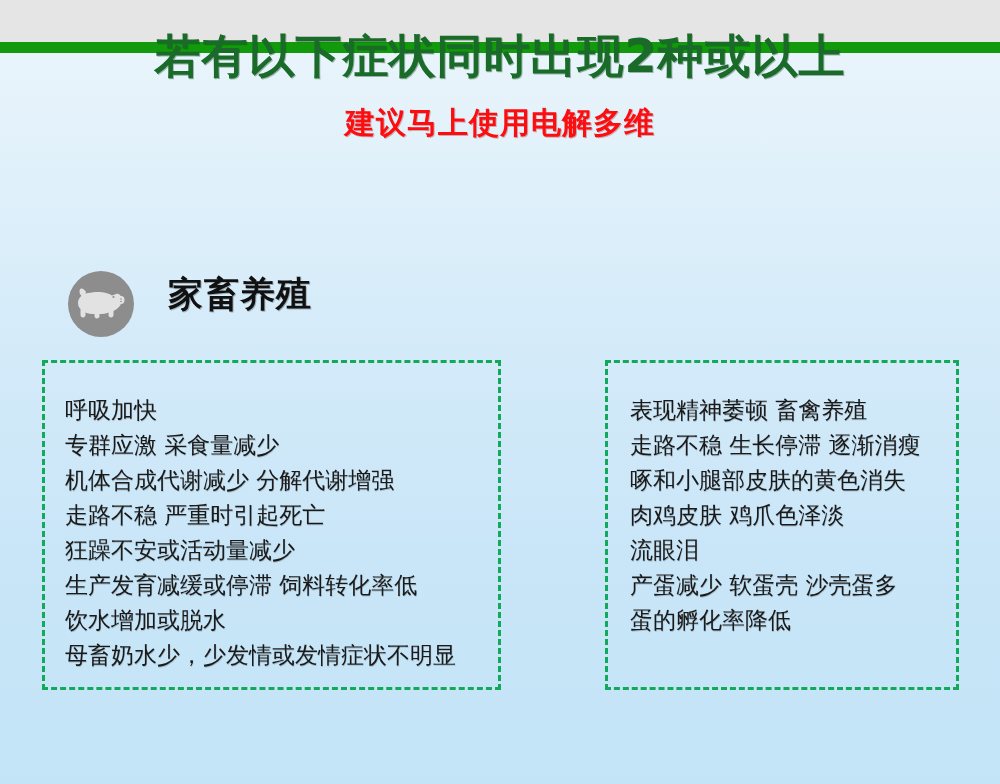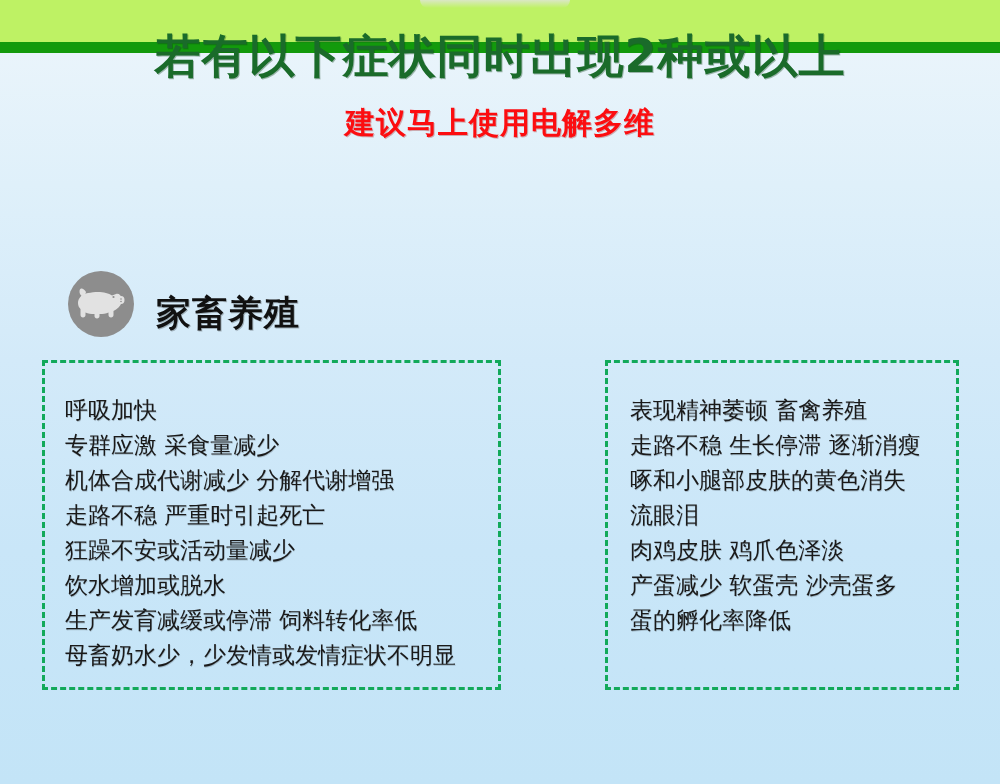--- a/index.html
+++ b/index.html
@@ -10,21 +10,21 @@
     width: 1000px;
     height: 784px;
     overflow: hidden;
     font-family: "DejaVu Sans", "Liberation Sans", sans-serif;
     background: #ffffff;
   }
   #poster {
     position: relative;
     width: 1000px;
     height: 784px;
-    background: #bef264;
+    background: #e5e5e5;
   }
   
   .top-smudge {
     position: absolute;
     left: 420px;
     top: 0px;
     width: 150px;
     height: 8px;
     background: linear-gradient(to bottom, #e4e4e4, rgba(255,255,255,0));
     border-radius: 0 0 40px 40px;
@@ -72,22 +72,22 @@
     letter-spacing: 1px;
     text-shadow: 1px 1px 0 rgba(150,10,10,.30);
     white-space: nowrap;
     margin-top: 6px;
   }
 
   
   .col-header {
     position: absolute;
     display: flex;
-    align-items: flex-end;
-    gap: 22px;
+    align-items: flex-start;
+    gap: 34px;
   }
   .col-header.left  { left: 68px;  top: 271px; }
   .col-header.right { left: 612px; top: 271px; }
 
   .icon-circle {
     width: 66px;
     height: 66px;
     border-radius: 50%;
     background: #8d8d8d;
     display: flex;
@@ -166,31 +166,31 @@
   </div>
 
 
   <div class="sym-box left">
     <ul class="sym-list">
       <li>呼吸加快</li>
       <li>专群应激 采食量减少</li>
       <li>机体合成代谢减少 分解代谢增强</li>
       <li>走路不稳 严重时引起死亡</li>
       <li>狂躁不安或活动量减少</li>
+      <li>生产发育减缓或停滞 饲料转化率低</li>
       <li>饮水增加或脱水</li>
-      <li>生产发育减缓或停滞 饲料转化率低</li>
       <li>母畜奶水少，少发情或发情症状不明显</li>
     </ul>
   </div>
 
   <div class="sym-box right">
     <ul class="sym-list">
       <li>表现精神萎顿 畜禽养殖</li>
       <li>走路不稳 生长停滞 逐渐消瘦</li>
       <li>啄和小腿部皮肤的黄色消失</li>
+      <li>肉鸡皮肤 鸡爪色泽淡</li>
       <li>流眼泪</li>
-      <li>肉鸡皮肤 鸡爪色泽淡</li>
       <li>产蛋减少 软蛋壳 沙壳蛋多</li>
       <li>蛋的孵化率降低</li>
     </ul>
   </div>
 
 </div>
 
 </body></html>

